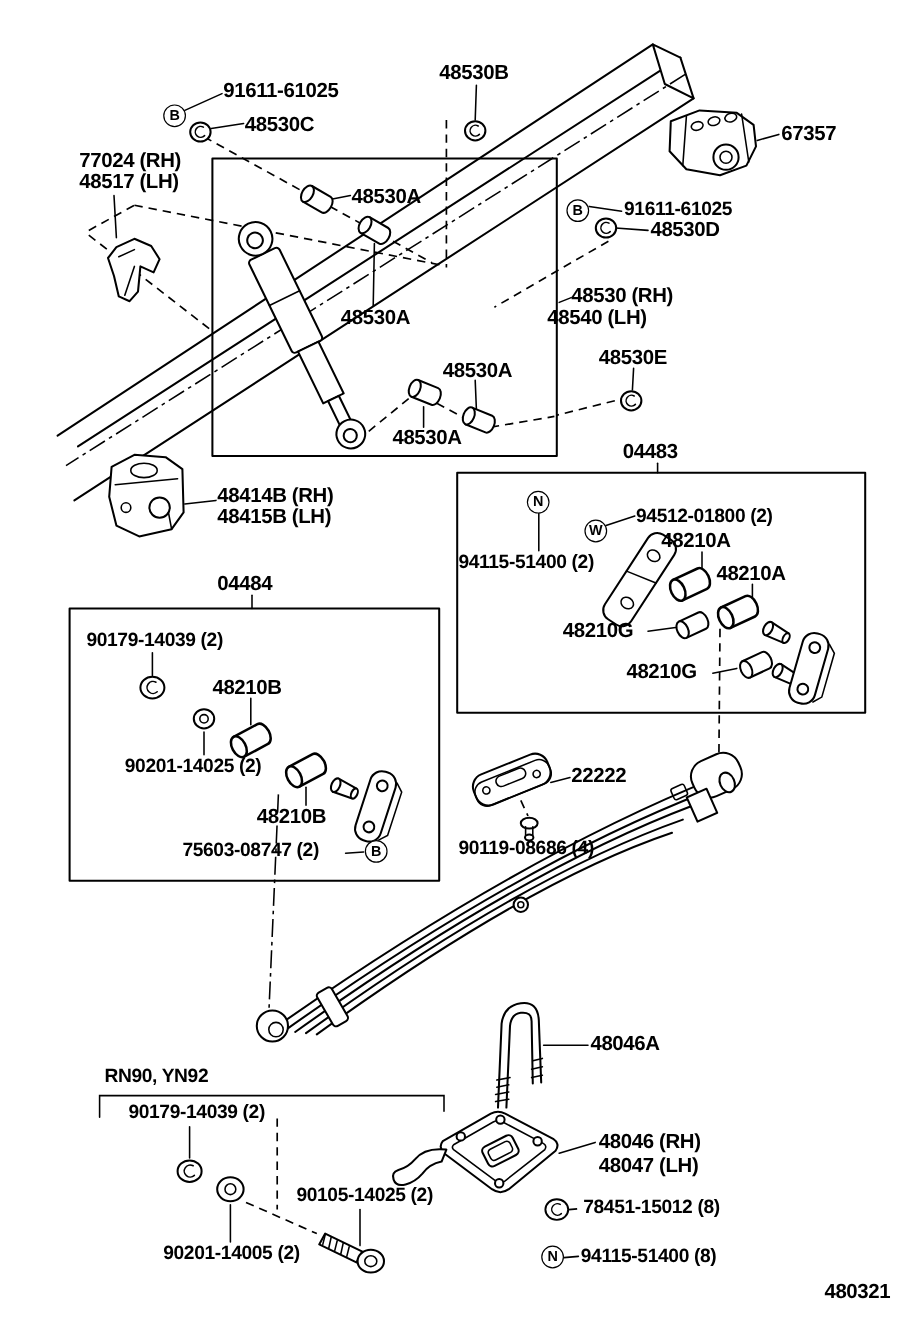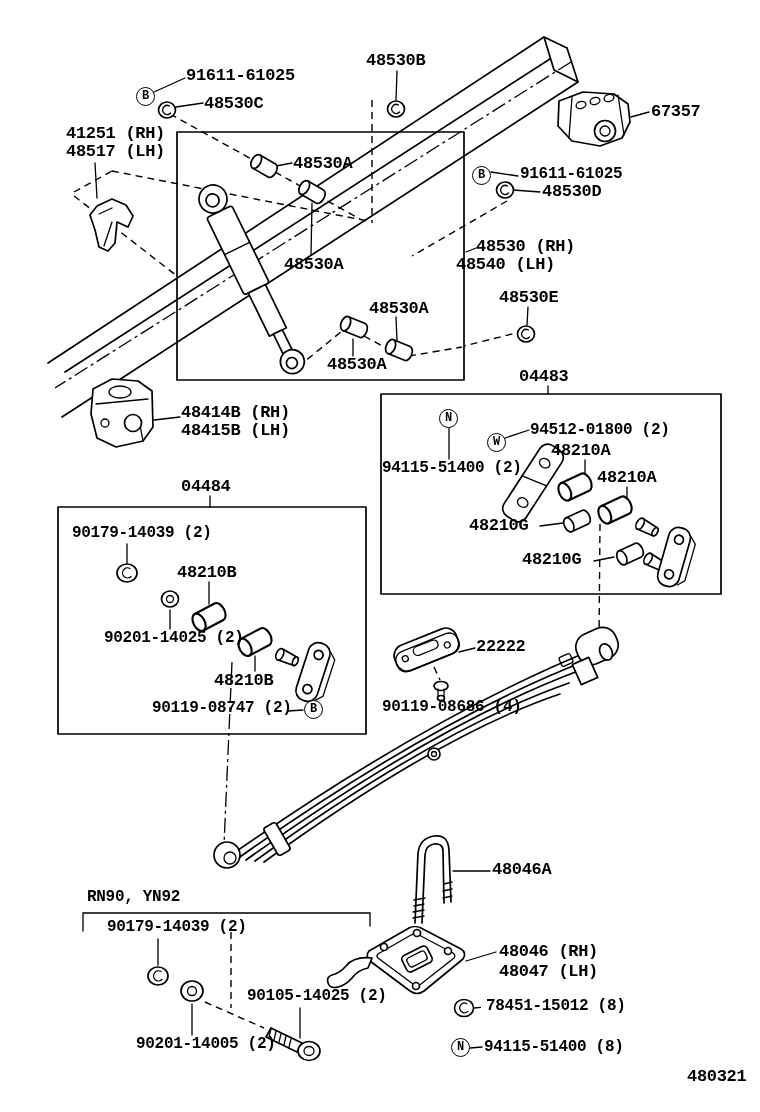--- a/index.html
+++ b/index.html
@@ -1,17 +1,17 @@
 <!DOCTYPE html>
 <html><head>
 <meta charset="utf-8">
 <style>
   html,body{margin:0;padding:0;background:#fff;}
   #stage{position:relative;width:760px;height:1112px;background:#fff;overflow:hidden;
-         font-family:Liberation Mono, monospace;}
+         font-family:Liberation Sans, sans-serif;}
   #art{position:absolute;left:0;top:0;}
   
   .s{stroke:#000;stroke-width:1.7;fill:none;stroke-linecap:round;stroke-linejoin:round;}
   .w{stroke:#000;stroke-width:1.7;fill:#fff;stroke-linejoin:round;}
   .thin{stroke:#000;stroke-width:1.3;fill:none;stroke-linecap:round;}
   .dash{stroke:#000;stroke-width:1.4;fill:none;stroke-dasharray:7 5;stroke-linecap:butt;}
   .dashdot{stroke:#000;stroke-width:1.3;fill:none;stroke-dasharray:15 4 3 4;}
   .lbl{position:absolute;font-weight:bold;font-size:16px;line-height:17px;
        letter-spacing:-0.3px;color:#000;white-space:pre;}
   .lbl.big{font-size:17px;}
@@ -262,21 +262,21 @@
       <ellipse class="w" cx="309" cy="1051" rx="11" ry="9.5"></ellipse>
       <ellipse class="thin" cx="309" cy="1051" rx="5" ry="4.5"></ellipse>
     </g>
     <use href="#washer-swirl" transform="translate(464,1008) scale(0.95)"></use>
   </g>
 </svg>
 
   <div class="lbl big" style="left:186px;top:67px">91611-61025</div>
   <div class="lbl big" style="left:366px;top:52px">48530B</div>
   <div class="lbl big" style="left:204px;top:95px">48530C</div>
-  <div class="lbl big" style="left:66px;top:125px">41251 (RH)</div>
+  <div class="lbl big" style="left:66px;top:125px">77024 (RH)</div>
   <div class="lbl big" style="left:66px;top:143px">48517 (LH)</div>
   <div class="lbl big" style="left:293px;top:155px">48530A</div>
   <div class="lbl big" style="left:651px;top:103px">67357</div>
   <div class="lbl" style="left:520px;top:166px">91611-61025</div>
   <div class="lbl big" style="left:542px;top:183px">48530D</div>
   <div class="lbl big" style="left:476px;top:238px">48530 (RH)</div>
   <div class="lbl big" style="left:456px;top:256px">48540 (LH)</div>
   <div class="lbl big" style="left:284px;top:256px">48530A</div>
   <div class="lbl big" style="left:499px;top:289px">48530E</div>
   <div class="lbl big" style="left:369px;top:300px">48530A</div>
@@ -289,21 +289,21 @@
   <div class="lbl" style="left:382px;top:460px">94115-51400 (2)</div>
   <div class="lbl big" style="left:597px;top:469px">48210A</div>
   <div class="lbl big" style="left:181px;top:478px">04484</div>
   <div class="lbl big" style="left:469px;top:517px">48210G</div>
   <div class="lbl" style="left:72px;top:525px">90179-14039 (2)</div>
   <div class="lbl big" style="left:522px;top:551px">48210G</div>
   <div class="lbl big" style="left:177px;top:564px">48210B</div>
   <div class="lbl" style="left:104px;top:630px">90201-14025 (2)</div>
   <div class="lbl big" style="left:476px;top:638px">22222</div>
   <div class="lbl big" style="left:214px;top:672px">48210B</div>
-  <div class="lbl" style="left:152px;top:700px">90119-08747 (2)</div>
+  <div class="lbl" style="left:152px;top:700px">75603-08747 (2)</div>
   <div class="lbl" style="left:382px;top:699px">90119-08686 (4)</div>
   <div class="lbl big" style="left:492px;top:861px">48046A</div>
   <div class="lbl" style="left:87px;top:889px">RN90, YN92</div>
   <div class="lbl" style="left:107px;top:919px">90179-14039 (2)</div>
   <div class="lbl big" style="left:499px;top:943px">48046 (RH)</div>
   <div class="lbl big" style="left:499px;top:963px">48047 (LH)</div>
   <div class="lbl" style="left:247px;top:988px">90105-14025 (2)</div>
   <div class="lbl" style="left:486px;top:998px">78451-15012 (8)</div>
   <div class="lbl" style="left:136px;top:1036px">90201-14005 (2)</div>
   <div class="lbl" style="left:484px;top:1039px">94115-51400 (8)</div>

